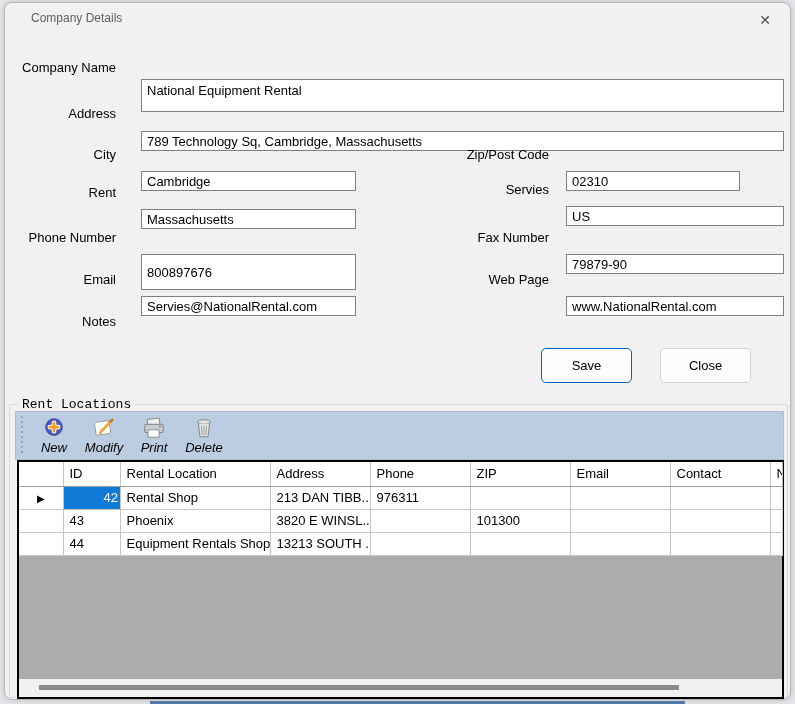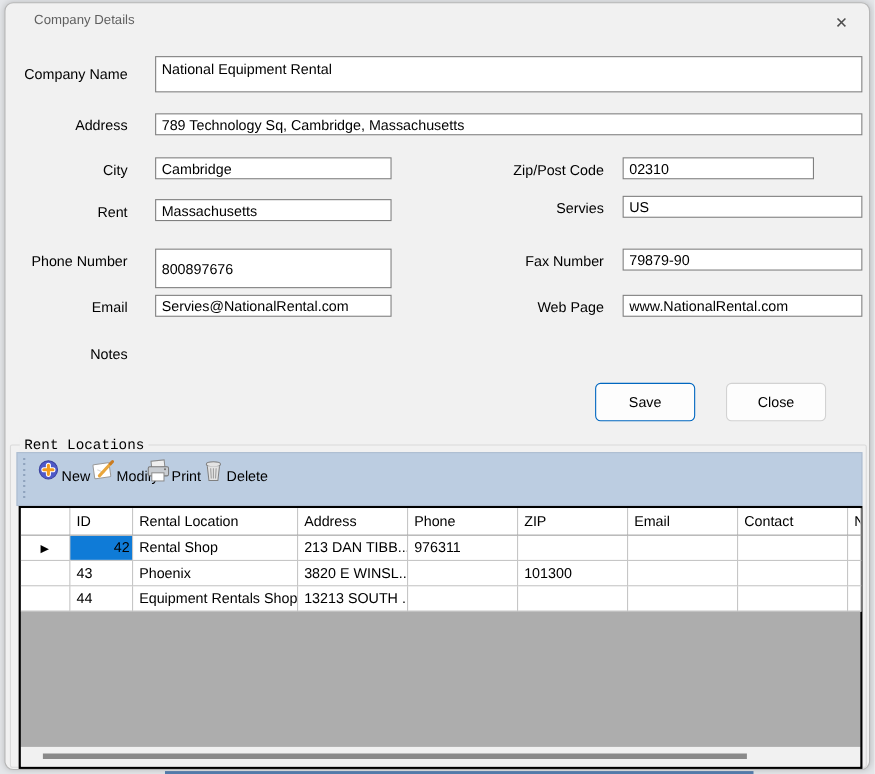--- a/index.html
+++ b/index.html
@@ -21,55 +21,55 @@
   .title { position:absolute; left:26px; top:8px; font-size:12px; color:#5f5f5f; }
   .close-btn { position:absolute; right:14px; top:6px; width:22px; height:22px;
     display:flex; align-items:center; justify-content:center; color:#4d4d4d;
     font-size:14px; cursor:pointer; }
 
   .lbl { position:absolute; font-size:13px; color:#000; text-align:right; height:16px; }
   .lbl.c1 { left:0; width:111px; }
   .lbl.c2 { left:300px; width:244px; }
 
   .tb { position:absolute; background:#fff; border:1px solid #7f7f7f; font-size:13px;
-    font-family:"Liberation Sans", sans-serif; padding:0 5px; color:#000; outline:none; }
+    font-family:"Liberation Sans", sans-serif; padding:0 5px; color:#000; outline:none;margin-top:28px; }
   textarea.tb { resize:none; overflow:hidden; padding-top:3px; line-height:15px; }
 
   .btn { position:absolute; width:91px; height:35px; background:#fdfdfd; border-radius:5px;
     font-size:13px; font-family:"Liberation Sans", sans-serif; color:#000; cursor:pointer;
     display:flex; align-items:center; justify-content:center; }
   .btn.save { border:1px solid #0067c0; }
   .btn.close { border:1px solid #d2d2d2; }
 
   .groupbox { position:absolute; left:4px; top:401px; width:779px; height:294px;
     border:1px solid #dadada; border-radius:2px; }
   .group-label { position:absolute; left:8px; top:-8px; background:#f1f1f1;
     padding:0 4px; font-size:13px; color:#000;font-family:Liberation Mono, monospace; }
 
   .toolbar { position:absolute; left:10px; top:408px; width:769px; height:49px;
     background:#bccde1; border:1px solid #aebdd0; display:flex; align-items:flex-start;
     padding-left:16px; gap:6px; }
   .grip { position:absolute; left:4px; top:4px; bottom:4px; width:5px;
     background-image:repeating-linear-gradient(#8fa3bd 0 2px, transparent 2px 5px);
     background-size:2px 100%; background-repeat:repeat-y; background-position:1px 0; }
-  .tool { display:flex; flex-direction:row; align-items:flex-end; width:44px;
-    padding-top:4px; cursor:pointer; }
+  .tool { display:flex; flex-direction:column; align-items:center; width:44px;
+    padding-top:4px; cursor:pointer;font-style:italic; }
   .tool .ticon { width:26px; height:24px; display:flex; align-items:center; justify-content:center; }
   .tool .tlabel { font-size:13px; color:#000; line-height:15px; }
 
   .grid { position:absolute; left:12px; top:457px; width:767px; height:239px;
     border:2px solid #000; background:#adadad; display:flex; flex-direction:column; }
   table { border-collapse:collapse; table-layout:fixed; width:763px; background:#fff; }
   th, td { font-size:13px; font-weight:normal; text-align:left; padding:0 6px;
     border-right:1px solid #c6c6c6; border-bottom:1px solid #c6c6c6;
     white-space:nowrap; overflow:hidden; }
   th { height:24px; background:#fff; border-bottom:1px solid #9e9e9e; }
   td { height:23px; background:#fff; color:#000; }
   td.rowhdr { text-align:center; padding:0; }
-  td.sel { background:#0f7bd7; color:#000000;padding-left:40px; }
+  td.sel { background:#0f7bd7; color:#ffffff;padding-left:40px; }
   .arrow { font-size:10px; color:#000; }
   .grid-fill { flex:1; background:#adadad; }
   .hscroll { height:18px; background:#f1f1f1; position:relative; }
   .hthumb { position:absolute; left:20px; top:6px; width:640px; height:5px; background:#8a8a8a; }
 </style>
 </head>
 <body>
 
 <div class="bg-strip"></div>
 

